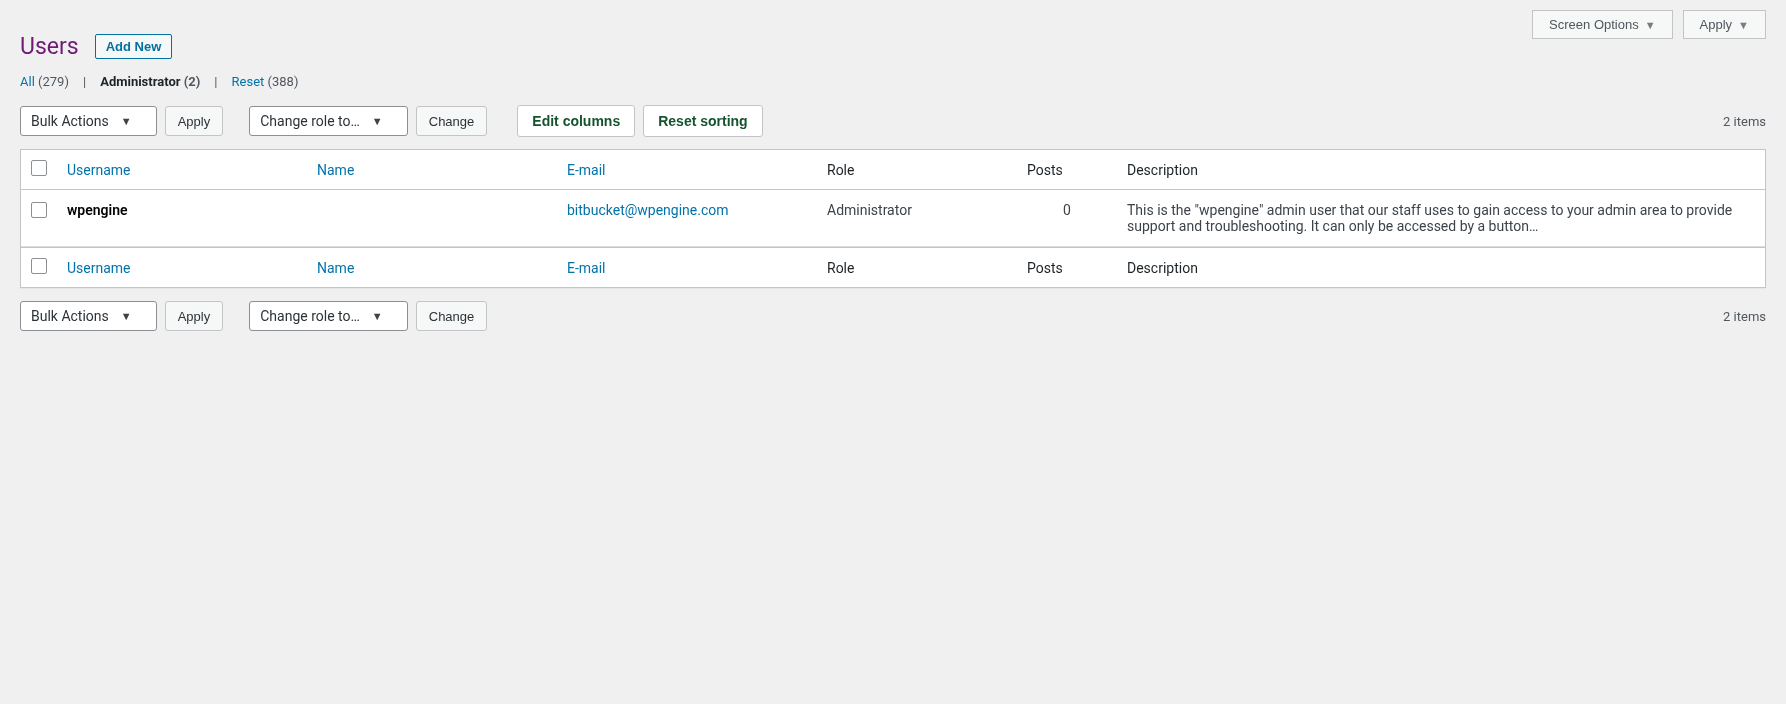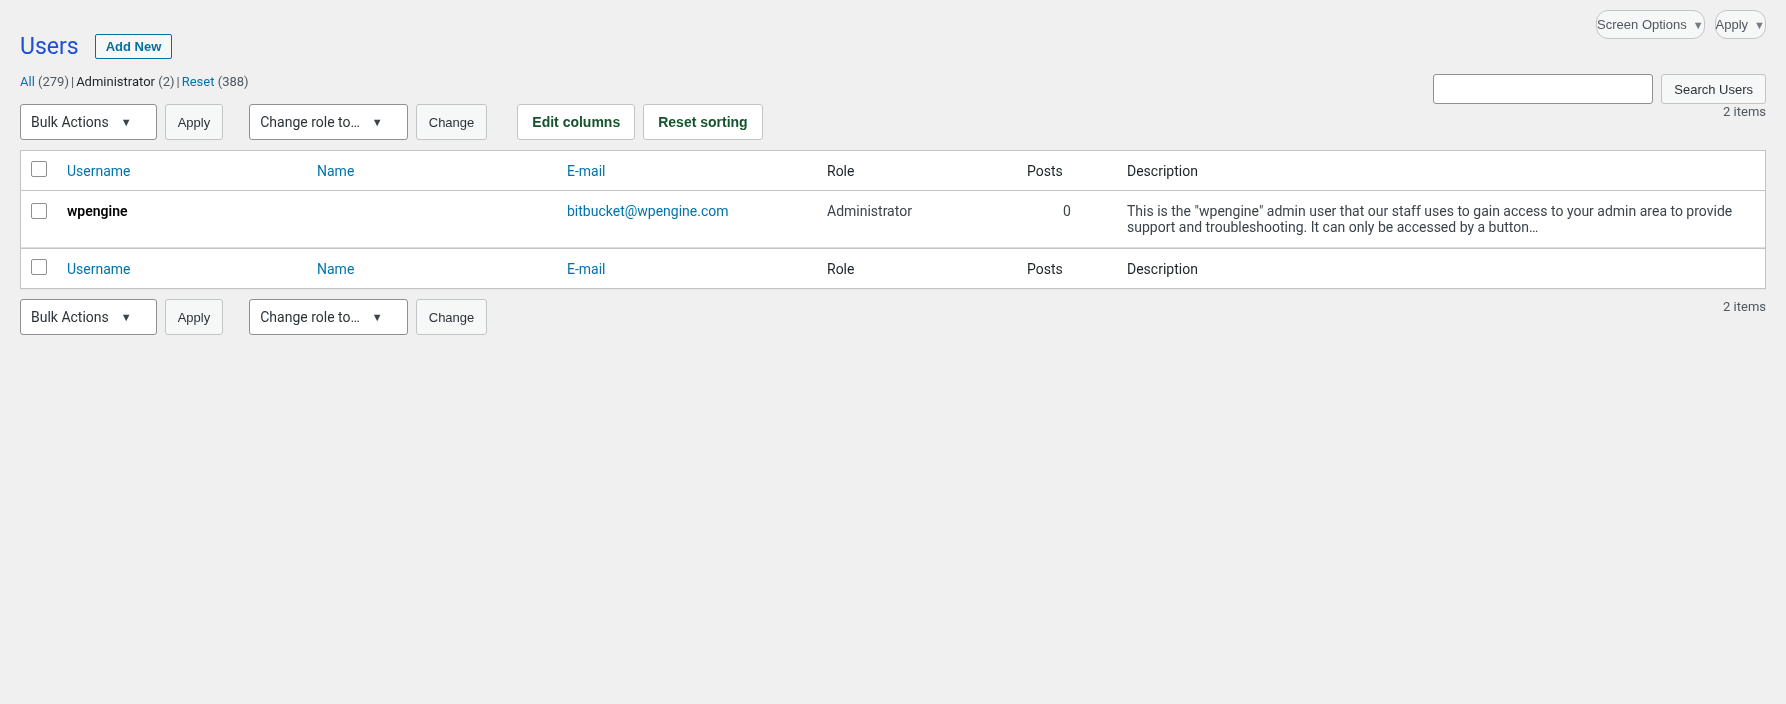--- a/index.html
+++ b/index.html
@@ -13,43 +13,43 @@
   .top-controls {
     display: flex;
     justify-content: flex-end;
     gap: 10px;
     margin-bottom: 0px;
   }
   .top-ctrl-btn {
     background: #f6f7f7;
     border: 1px solid #c3c4c7;
     color: #50575e;
-    padding: 6px 0;
-    font-size: 13px;
-    cursor: pointer;
-    border-radius: 12px;
+    padding: 6px 16px;
+    font-size: 13px;
+    cursor: pointer;
+    border-radius: 0;
     display: inline-flex;
     align-items: center;
     gap: 6px;
   }
   .triangle-down {
     font-size: 11px;
     color: #787c82;
   }
   .header-row {
     display: flex;
     align-items: center;
     gap: 12px;
     margin-top: -6px;
     margin-bottom: 14px;
   }
   .page-title {
     font-size: 23px;
     font-weight: 400;
-    color: #1d4ed8;
+    color: #701a75;
     padding-right: 4px;
   }
   .add-new-btn {
     background: #f6f7f7;
     border: 1px solid #0071a1;
     color: #0071a1;
     padding: 4px 10px;
     font-size: 13px;
     font-weight: 600;
     border-radius: 2px;
@@ -63,28 +63,29 @@
     align-items: center;
     flex-wrap: wrap;
     gap: 6px;
   }
   .subsubsub a {
     color: #0073aa;
     text-decoration: none;
     cursor: pointer;
   }
   .subsubsub .current {
-    font-weight: 400;
+    font-weight: 700;
     color: #1d2327;
   }
   .subsubsub .count {
     color: #50575e;
   }
   .tablenav {
     display: flex;
+    align-items: center;
     gap: 8px;
     margin-bottom: 10px;
     min-height: 36px;
   }
   .tablenav.bottom {
     margin-top: 10px;
     margin-bottom: 4px;
   }
   .tablenav select, .tablenav-select {
     background: #fff;
@@ -200,21 +201,21 @@
   .center { text-align: center; }
   .second-row {
     display: flex;
     align-items: flex-start;
     gap: 20px;
   }
   .second-row .left-filters {
     flex: 0 0 auto;
     display:flex;
     align-items:center;
-    gap:2px;
+    gap:14px;
     flex-wrap:wrap;
   }
   .second-row .right-search {
     margin-left:auto;
     display:flex;
     gap:8px;
     align-items:center;
   }
 </style>
 </head>
@@ -245,24 +246,20 @@
     <span>|</span>
     <span class="current">
       <span>Administrator</span>
       <span class="count">(2)</span>
     </span>
     <span>|</span>
     <span>
       <a class="link">Reset</a>
       <span class="count">(388)</span>
     </span>
-  </div>
-  <div class="right-search">
-    <input type="text" class="search-input" value="" style="">
-    <button class="btn">Search Users</button>
   </div>
 </div>
 
 <div class="tablenav">
   <div class="tablenav-select">
     <span>Bulk Actions</span>
     <span class="select-caret">▼</span>
   </div>
   <button class="btn">Apply</button>
 

